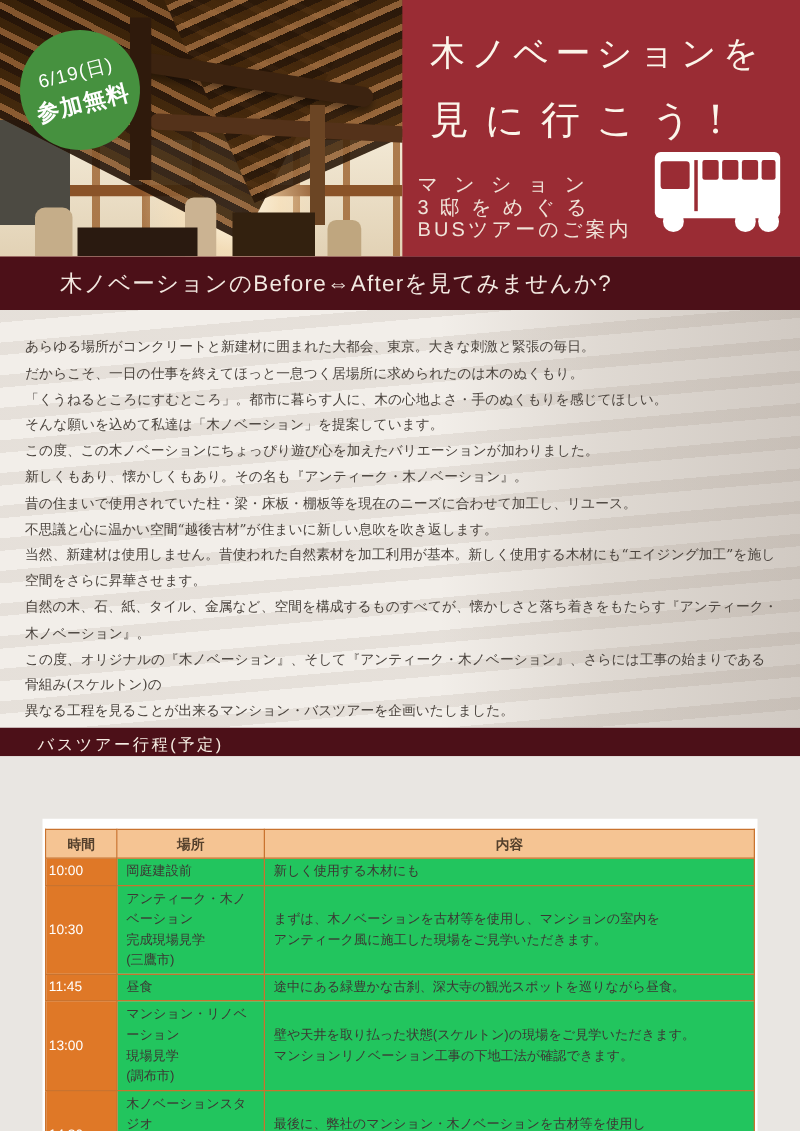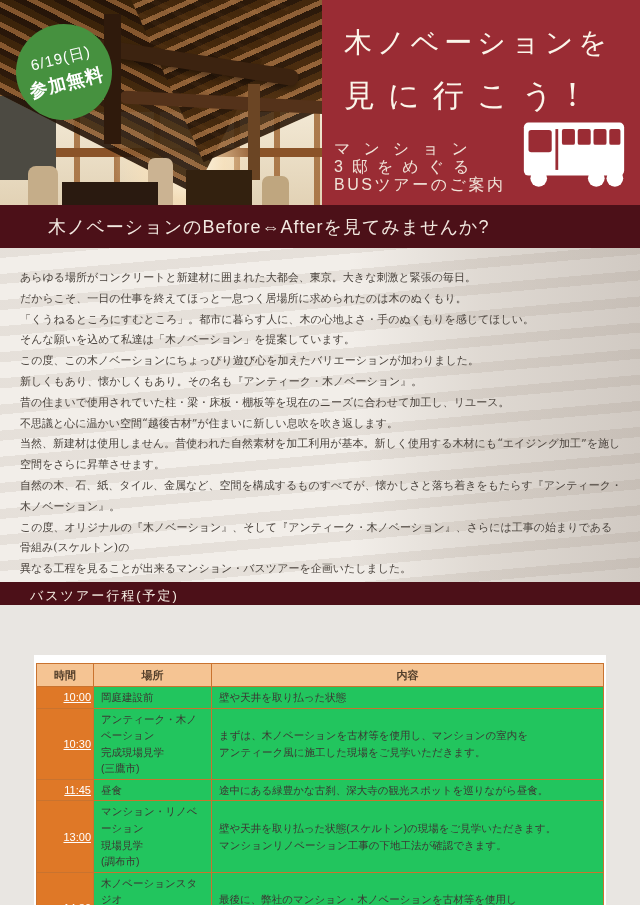--- a/index.html
+++ b/index.html
@@ -70,21 +70,21 @@
 
   
   .lower{height:300px;background:var(--page_bg,#e9e6e2);box-sizing:border-box;padding:6px 34px 0;}
   .panel{background:#fff;height:278px;box-sizing:border-box;padding:8px 2px 0;position:relative;margin-top:44px;}
   table.tour{border-collapse:collapse;width:100%;table-layout:fixed;font-size:10.5px;color:#3c3733;}
   table.tour th,table.tour td{border:1px solid var(--table_border,#c9732f);}
   table.tour th{background:var(--table_head,#f5c493);color:#54402c;font-weight:bold;font-size:11px;
          height:20px;padding:1px 4px;}
   col.c-time{width:57px;}
   col.c-place{width:118px;}
-  td.time{background:var(--orange,#df7827);color:#fff;text-align:right;font-size:11px;padding:1px 2px;text-decoration:underline;}
+  td.time{background:var(--orange,#df7827);color:#fff;text-align:left;font-size:11px;padding:1px 2px;}
   td.place,td.content{background:#22c55e;white-space:pre-line;line-height:1.58;padding:2px 7px;vertical-align:middle;}
   tr.r1 td,tr.r3 td,tr.r6 td{height:15px;}
 </style>
 </head>
 <body>
 
 <div class="page">
 
   <div class="hero">
     <div class="photo">
@@ -174,21 +174,21 @@
           </colgroup>
         <tbody>
             <tr>
           <th>時間</th>
           <th>場所</th>
           <th>内容</th>
         </tr>
         <tr class="r1">
           <td class="time">10:00</td>
           <td class="place">岡庭建設前</td>
-          <td class="content">壁や天井を取り払った状態</td>
+          <td class="content">新しく使用する木材にも</td>
         </tr>
         <tr class="r2">
           <td class="time">10:30</td>
           <td class="place">アンティーク・木ノベーション
 完成現場見学
  (三鷹市)</td>
           <td class="content">まずは、木ノベーションを古材等を使用し、マンションの室内を
 アンティーク風に施工した現場をご見学いただきます。</td>
         </tr>
         <tr class="r3">

